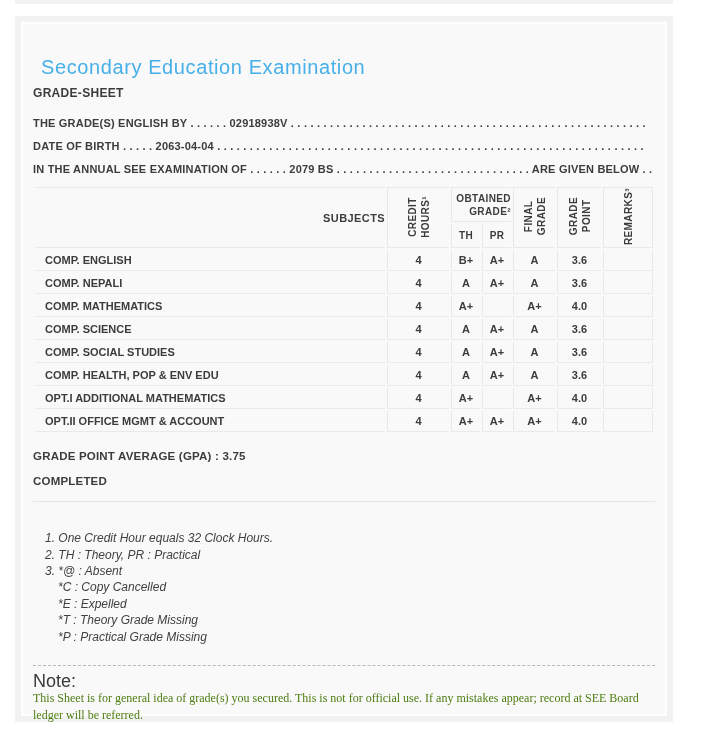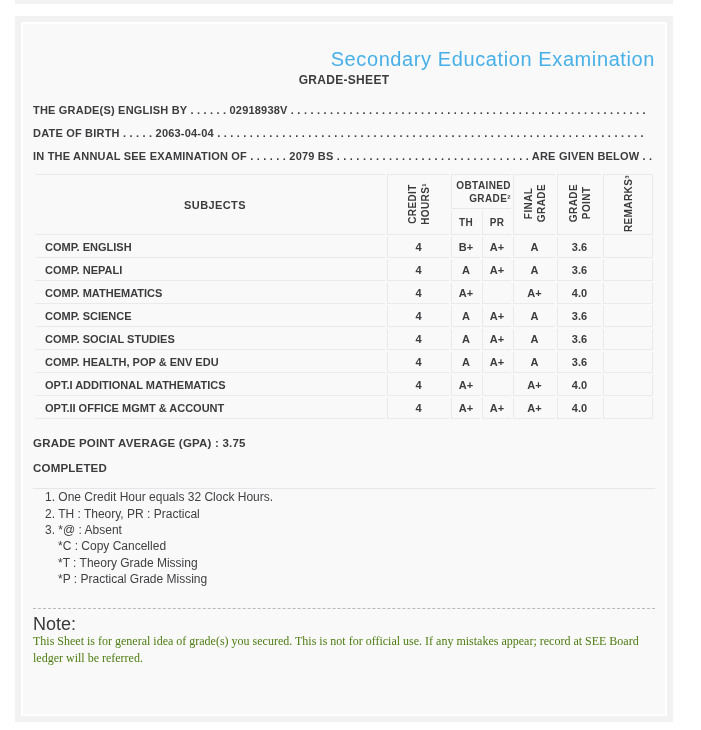--- a/index.html
+++ b/index.html
@@ -20,47 +20,47 @@
     width: 658px; height: 706px; background: #f2f2f3;
   }
   .card {
     position: absolute; left: 6px; top: 6px;
     width: 646px; height: 694px;
     background: #f9f9fa;
     border: 2px solid #ffffff;
     padding: 24px 10px 0 10px;
   }
   .title {
-    margin: 0; text-align: right;
+    margin: 8px; text-align: left;
     font-size: 20px; font-weight: 400;
     color: #47b0e8; letter-spacing: 0.6px; line-height: 22px;
   }
   .subtitle {
-    text-align: center; font-weight: bold; font-size: 12px;
+    font-weight: bold; font-size: 12px;
     color: #3c3c3e; margin-top: 3px; letter-spacing: 0.3px;
   }
   .meta { margin-top: 12px; }
   .meta-line {
     font-weight: bold; font-size: 11px; color: #3c3c3e;
     line-height: 23px; white-space: nowrap; overflow: hidden;
     padding-right: 12px; letter-spacing: 0.2px;
   }
   table.grades {
     width: 100%; border-collapse: separate; border-spacing: 2px;
     margin-top: 4px; color: #3c3c3e; table-layout: fixed;
   }
   .c-credit { width: 62px; } .c-th { width: 29px; } .c-pr { width: 29px; }
   .c-final { width: 42px; } .c-gp { width: 44px; } .c-rem { width: 50px; }
   .grades th {
     font-size: 10px; font-weight: bold; letter-spacing: 0.4px;
     padding: 0; vertical-align: middle;
   }
   .grades thead tr.h1 th { border-top: 1px solid #e9e9ea; }
   .grades th.sub-h {
-    text-align: center; padding-left: 10px; font-size: 11px;
+    text-align: right; padding-left: 10px; font-size: 11px;
     border-bottom: 1px solid #e9e9ea;
   }
   .grades th.vh { border-left: 1px solid #e9e9ea; border-bottom: 1px solid #e9e9ea; text-align: center; }
   .grades th.oh {
     border-left: 1px solid #e9e9ea; border-bottom: 1px solid #e9e9ea;
     text-align: right; white-space: pre-line; line-height: 13px; height: 32px;
   }
   .grades th.sh {
     border-left: 1px solid #e9e9ea; border-bottom: 1px solid #e9e9ea;
     text-align: center; height: 22px;
@@ -80,21 +80,21 @@
     border-bottom: 1px solid #eaeaeb; vertical-align: middle;
   }
   .grades td.sub { text-align: left; padding-left: 10px; }
   .grades td.c { text-align: center; border-left: 1px solid #e9e9ea; }
   .summary {
     margin-top: 16px; font-weight: bold;
     font-size: 11.5px; color: #3c3c3e; letter-spacing: 0.2px;
     border-bottom: 1px solid #e6e6e8; padding-bottom: 14px;
   }
   .summary .status-line { margin-top: 13px; }
-  .footnotes { margin-top: 0; }
+  .footnotes { margin-top: 28px; font-style: italic; }
   .fn {
     font-size: 12px; color: #414144; line-height: 16.4px; padding-left: 12px;
   }
   .fn.indent { padding-left: 25px; }
   .dashed { border-top: 1px dashed #b9b9bb; margin-top: 20px; }
   .note-label { margin-top: 7px; font-size: 18px; color: #3a3a3c; line-height: 17px; }
   .note-text { font-size: 12px; color: #4d7c0f; line-height: 17px; font-family: Liberation Serif, serif; }
 </style>
 </head>
 <body>
@@ -239,20 +239,21 @@
         <span>3.75</span>
       </div>
       <div class="status-line">COMPLETED</div>
     </div>
 
     <div class="footnotes">
       <div class="fn">1. One Credit Hour equals 32 Clock Hours.</div>
       <div class="fn">2. TH : Theory, PR : Practical</div>
       <div class="fn">3. *@ : Absent</div>
       <div class="fn indent">*C : Copy Cancelled</div>
+      <div class="fn indent">*E : Expelled</div>
       <div class="fn indent">*T : Theory Grade Missing</div>
       <div class="fn indent">*P : Practical Grade Missing</div>
     </div>
 
     <div class="dashed"></div>
 
     <div class="note">
       <div class="note-label">Note:</div>
       <div class="note-text">This Sheet is for general idea of grade(s) you secured. This is not for official use. If any mistakes appear; record at SEE Board ledger will be referred.</div>
     </div>

